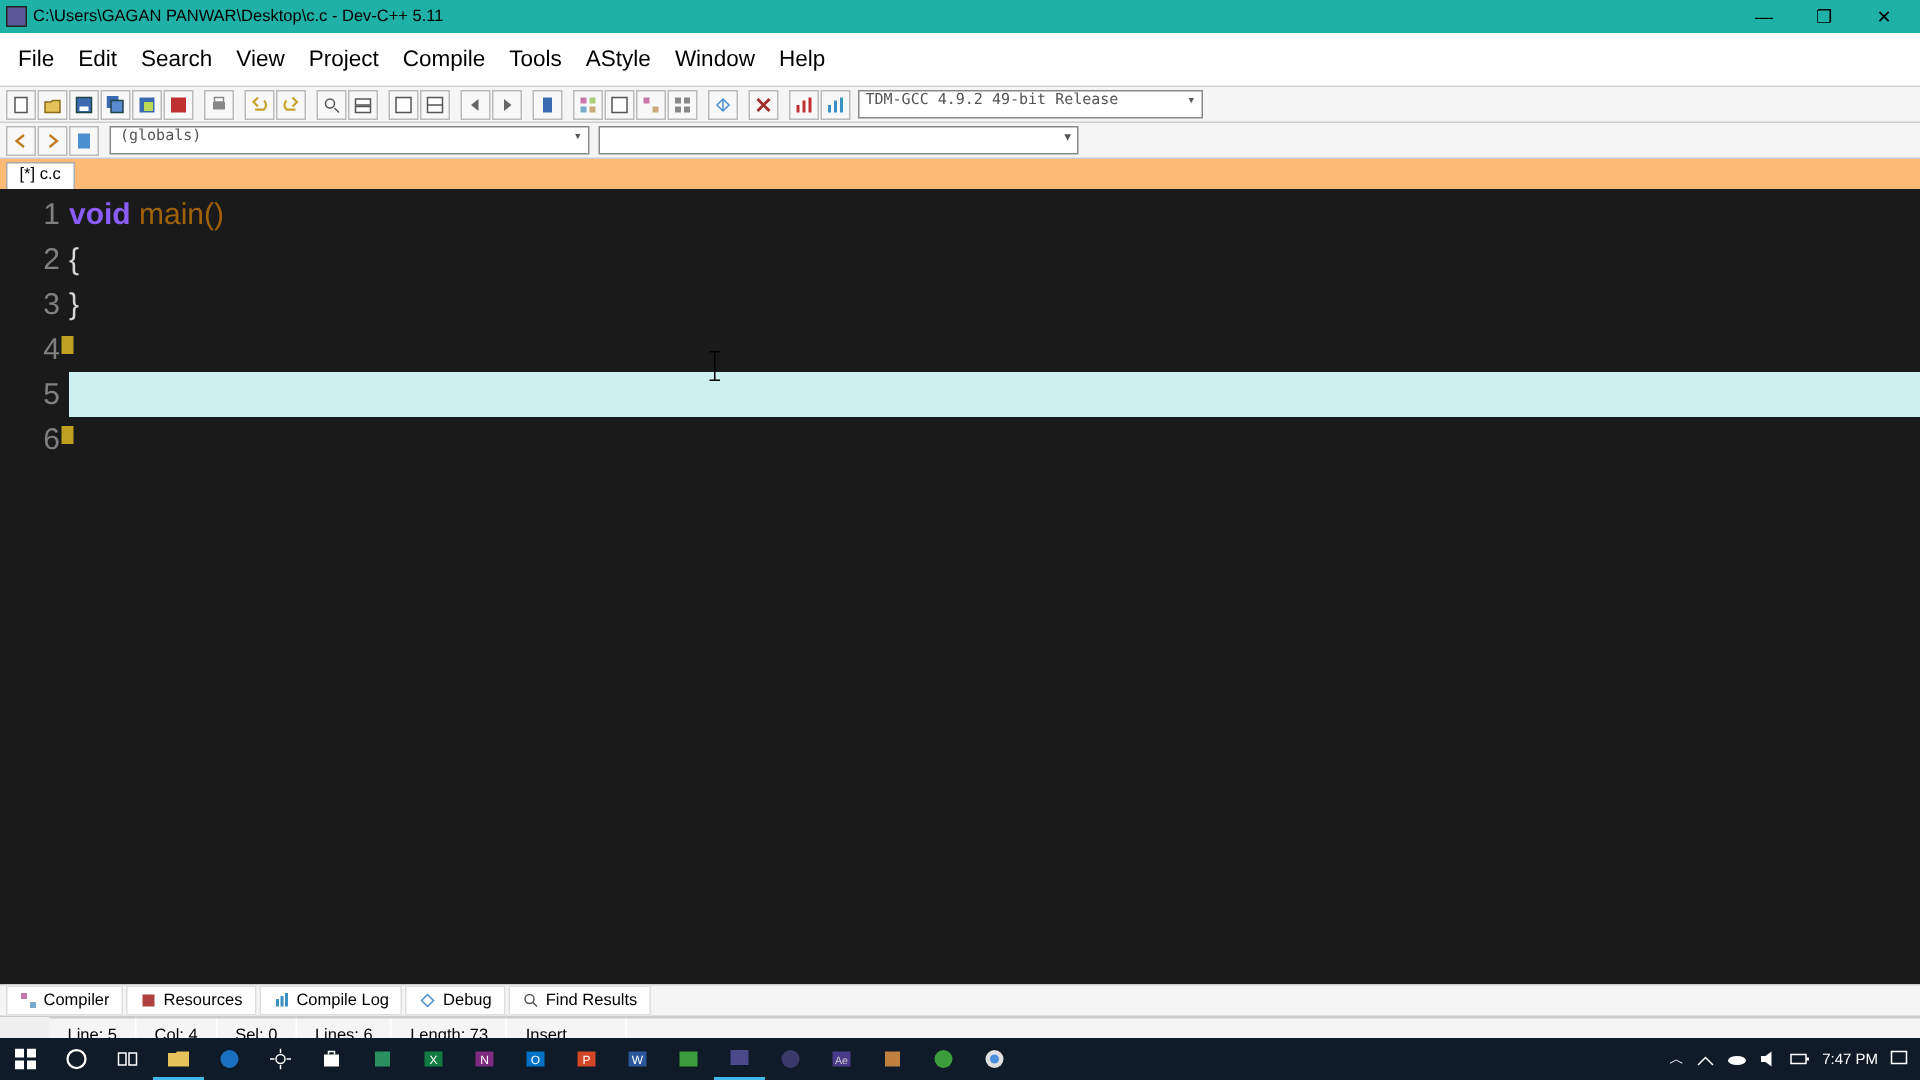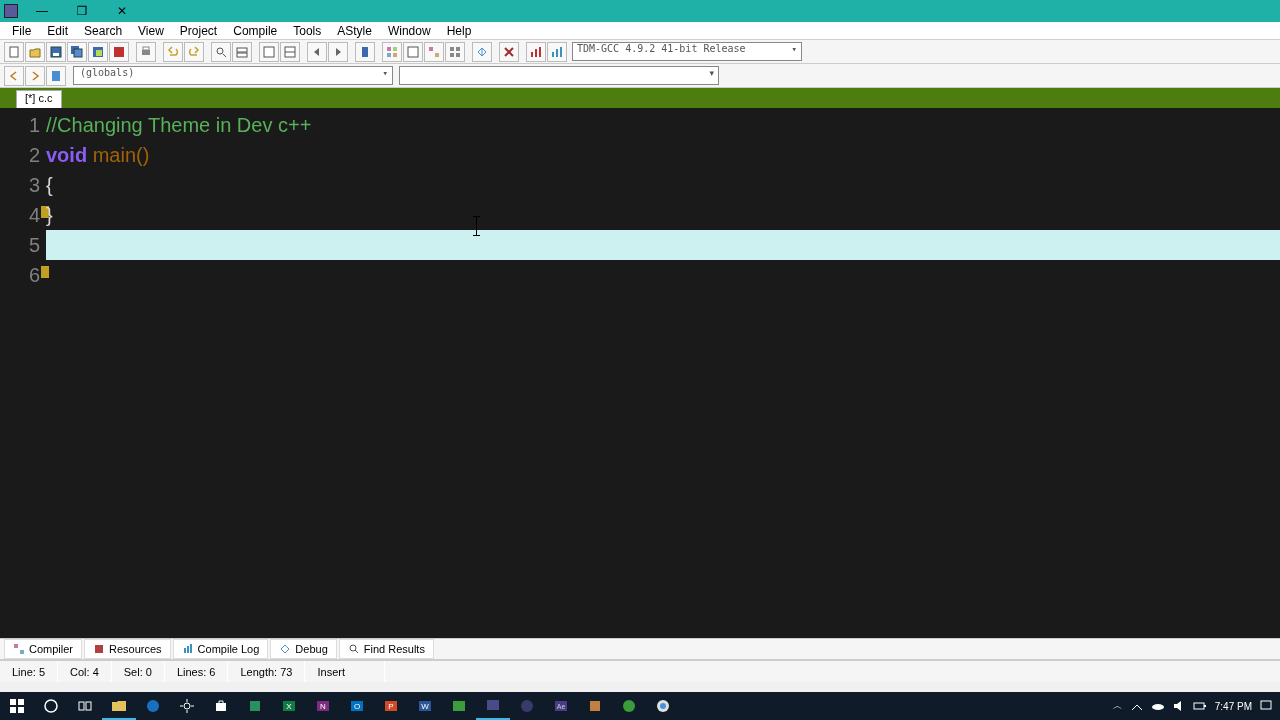--- a/index.html
+++ b/index.html
@@ -5,39 +5,39 @@
 * { margin: 0; padding: 0; box-sizing: border-box; font-family: "Segoe UI", Tahoma, sans-serif; }
 body { width: 1280px; height: 720px; overflow: hidden; background: #f0f0f0; position: relative; }
 
 
 .titlebar { height: 22px; background: #1fb0a8; display: flex; align-items: center; padding: 0 4px; color: #000; font-size: 11px; }
 .titlebar .app-icon { width: 14px; height: 14px; background: #5a5a9a; border: 1px solid #222; margin-right: 4px; }
 .titlebar .title-text { flex: 1; }
 .title-btn { width: 40px; height: 20px; display: flex; align-items: center; justify-content: center; font-size: 12px; }
 
 
-.menubar { height: 18px; background: #fff; display: flex; align-items: center; padding: 0 4px; border-bottom: 1px solid #d0d0d0; font-size: 12px; }
+.menubar { height: 36px; background: #fff; display: flex; align-items: center; padding: 0 4px; border-bottom: 1px solid #d0d0d0; font-size: 15px; }
 .menubar .menu-item { padding: 2px 8px; }
 
 
 .toolbar { height: 24px; background: #f5f5f5; display: flex; align-items: center; border-bottom: 1px solid #ccc; padding: 0 4px; gap: 0; }
 .tbtn { width: 20px; height: 20px; border: 1px solid #bbb; background: #f8f8f8; margin-right: 1px; display: flex; align-items: center; justify-content: center; font-size: 10px; }
 .tsep { width: 6px; }
 .compiler-combo { height: 19px; border: 1px solid #888; background: #fff; font-family: Consolas, monospace; font-size: 10px; color: #555; padding: 0 18px 0 4px; width: 230px; position: relative; margin-left: 4px; }
 .compiler-combo::after { content: "▾"; position: absolute; right: 4px; top: 1px; font-size: 9px; }
 
 
 .toolbar2 { height: 24px; background: #f5f5f5; display: flex; align-items: center; border-bottom: 1px solid #ccc; padding: 0 4px; }
 .scope-combo { height: 19px; border: 1px solid #888; background: #fff; font-family: Consolas, monospace; font-size: 10px; color: #555; padding: 0 18px 0 6px; width: 320px; position: relative; margin-left: 6px; }
 .scope-combo::after { content: "▾"; position: absolute; right: 4px; top: 1px; font-size: 9px; }
 .symbol-combo { height: 19px; border: 1px solid #888; background: #fff; width: 320px; margin-left: 6px; position: relative; }
 .symbol-combo::after { content: "▾"; position: absolute; right: 4px; top: 1px; font-size: 9px; color: #555; }
 
 
-.tabsrow { height: 20px; background: #4d7c0f; display: flex; align-items: flex-end; padding-left: 16px; }
+.tabsrow { height: 20px; background: #fdba74; display: flex; align-items: flex-end; padding-left: 4px; }
 .tab { height: 18px; padding: 1px 8px; background: #fff; border: 1px solid #aaa; border-bottom: none; font-size: 11px; }
 
 
 .editor { position: relative; background: #1a1a1a; height: 530px; display: flex; font-family: Consolas, "Courier New", monospace; font-size: 20px; line-height: 30px; }
 .gutter { width: 46px; background: #1a1a1a; color: #808080; text-align: right; padding-right: 6px; padding-top: 2px; }
 .gutter .g { height: 30px; }
 .code { flex: 1; padding-top: 2px; position: relative; }
 .code .line { height: 30px; white-space: pre; }
 .hl { position: absolute; left: 0; right: 0; top: 122px; height: 30px; background: #cdf1f1; }
 .c-comment { color: #58b158; }
@@ -52,36 +52,37 @@
 .text-cursor::before, .text-cursor::after { content: ""; position: absolute; left: -3px; width: 7px; height: 1px; background: #000; }
 .text-cursor::before { top: 0; }
 .text-cursor::after { bottom: 0; }
 
 
 .bottomtabs { height: 22px; background: #f5f5f5; border-top: 1px solid #ccc; border-bottom: 1px solid #ccc; display: flex; align-items: flex-end; padding: 0 4px; font-size: 11px; gap: 2px; }
 .btab { display: flex; align-items: center; gap: 4px; padding: 0 8px; height: 20px; border: 1px solid #ddd; background: #fff; }
 .btab .bicon { width: 12px; height: 12px; display: flex; align-items: center; justify-content: center; font-size: 10px; }
 
 
-.statusbar { height: 22px; background: #f5f5f5; border-top: 1px solid #ccc; display: flex; align-items: center; font-size: 11px; }
+.statusbar { height: 22px; background: #f5f5f5; border-top: 1px solid #ccc; display: flex; align-items: center; font-size: 11px; margin-left: 33px; }
 .statusbar .cell { padding: 0 12px; border-right: 1px solid #fff; height: 100%; display: flex; align-items: center; }
 
 
 .taskbar { position: absolute; bottom: 0; left: 0; right: 0; height: 28px; background: #0f1b29; display: flex; align-items: center; }
 .taskbar .ticon { width: 34px; height: 28px; display: flex; align-items: center; justify-content: center; color: #fff; font-size: 13px; }
 .taskbar .ticon.active { border-bottom: 2px solid #3fb8e8; }
 .taskbar .tray { margin-left: auto; display: flex; align-items: center; color: #fff; font-size: 10px; gap: 8px; padding-right: 8px; }
 
 svg { display: block; }
 </style>
 </head>
 <body>
 
 <div class="titlebar">
   <div class="app-icon"></div>
+  <div class="title-text">C:\Users\GAGAN PANWAR\Desktop\c.c - Dev-C++ 5.11</div>
   <div class="title-btn">—</div>
   <div class="title-btn">❐</div>
   <div class="title-btn">✕</div>
 </div>
 
 <div class="menubar">
   <span class="menu-item">File</span>
   <span class="menu-item">Edit</span>
   <span class="menu-item">Search</span>
   <span class="menu-item">View</span>
@@ -239,21 +240,21 @@
         <rect x="9" y="1" width="2" height="10" fill="#c03030"></rect>
       </svg>
     </div>
   <div class="tbtn">
       <svg width="12" height="12">
         <rect x="1" y="6" width="2" height="5" fill="#3a90c0"></rect>
         <rect x="5" y="3" width="2" height="8" fill="#3a90c0"></rect>
         <rect x="9" y="1" width="2" height="10" fill="#3a90c0"></rect>
       </svg>
     </div>
-  <div class="compiler-combo">TDM-GCC 4.9.2 41-bit Release</div>
+  <div class="compiler-combo">TDM-GCC 4.9.2 49-bit Release</div>
 </div>
 
 <div class="toolbar2">
   <div class="tbtn">
       <svg width="12" height="12">
         <path d="M8 2L3 6l5 4" fill="none" stroke="#c07a20" stroke-width="1.5"></path>
       </svg>
     </div>
   <div class="tbtn">
       <svg width="12" height="12">
@@ -280,21 +281,20 @@
     <div class="g">3</div>
     <div class="g">4</div>
     <div class="g">5</div>
     <div class="g">6</div>
   </div>
   <div class="fold-mark" style="top:98px"></div>
   <div class="fold-mark" style="top:158px"></div>
   <div class="code">
     <div class="hl"></div>
     <div class="text-cursor"></div>
-    <div class="line"><span class="c-comment">//Changing Theme in Dev c++</span></div>
     <div class="line"><span class="c-type">void</span><span class="c-func"> main()</span></div>
     <div class="line"><span class="c-brace">{</span></div>
     <div class="line"><span class="c-brace">}</span></div>
   </div>
 </div>
 
 <div class="bottomtabs">
   <div class="btab">
       <span class="bicon">
         <svg width="10" height="10">

